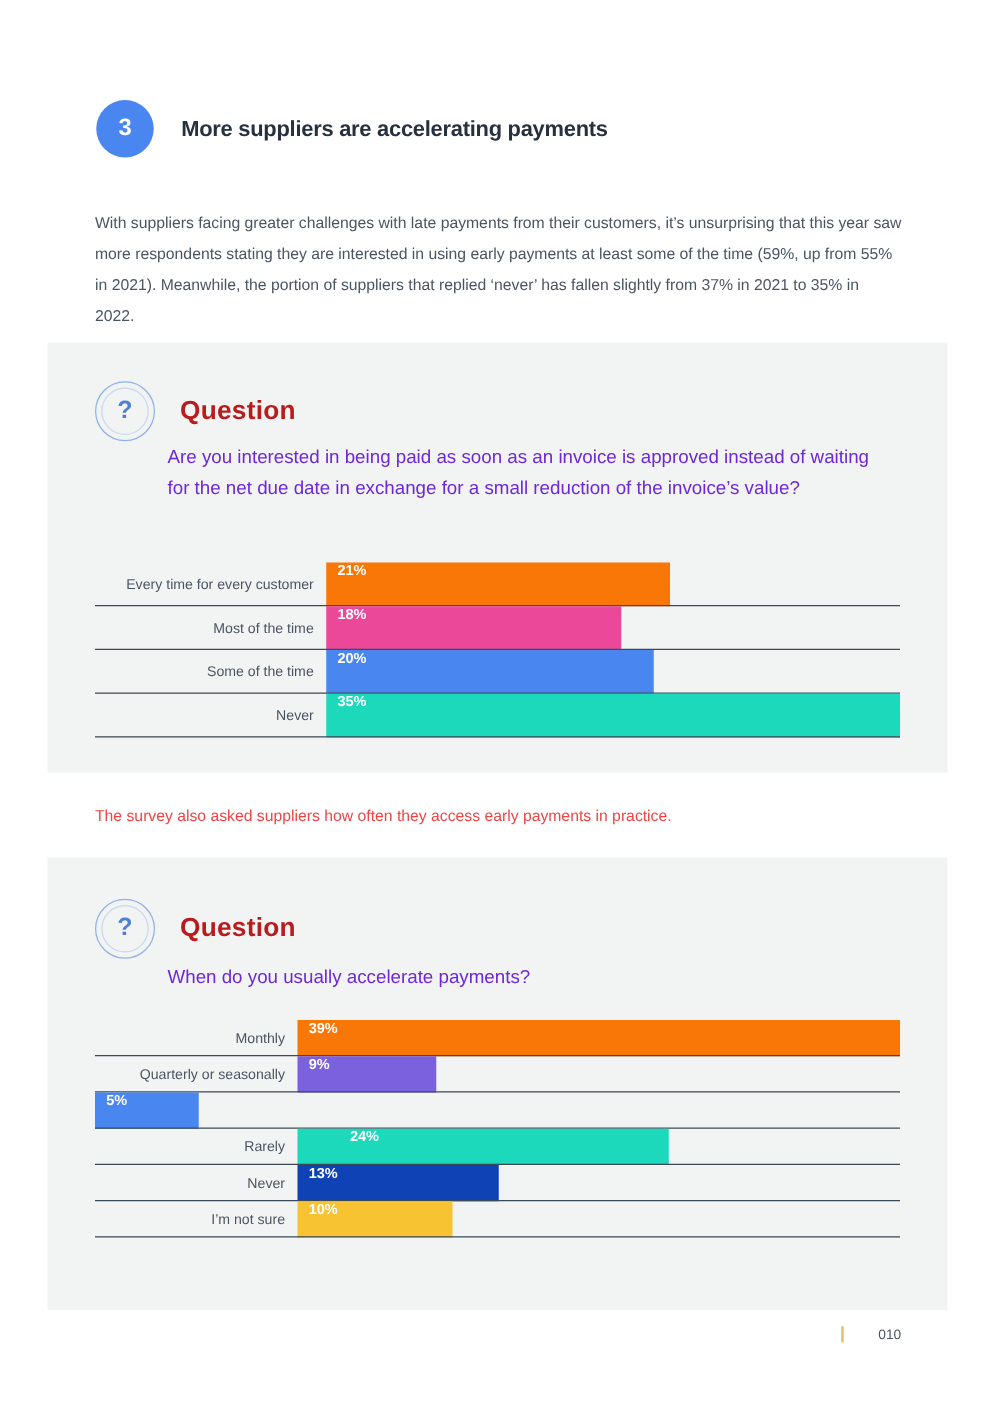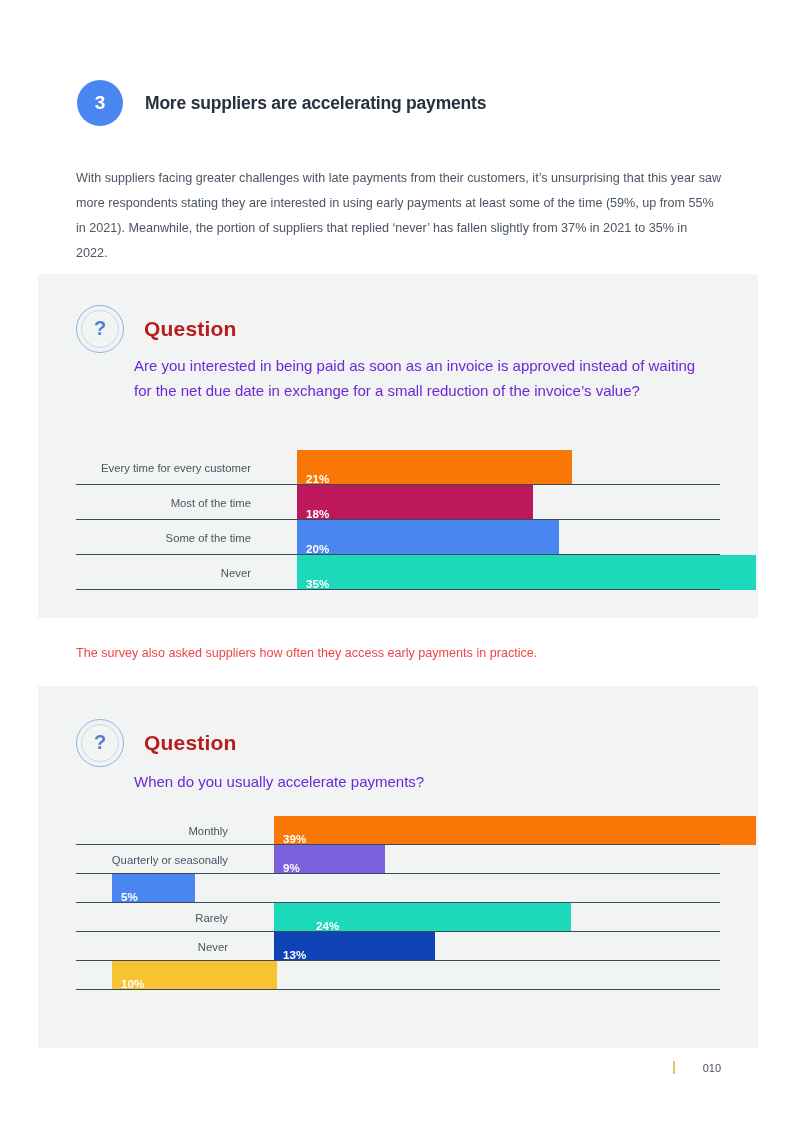--- a/index.html
+++ b/index.html
@@ -131,24 +131,23 @@
     box-sizing: border-box;
     flex: 0 0 auto;
   }
   .track {
     position: relative;
     flex: 1 1 auto;
   }
   .bar {
     height: 100%;
     display: flex;
-    align-items: flex-end;
+    align-items: flex-start;
     box-sizing: border-box;
     padding-left: 9px;
-    margin-left: 36px;
   }
   .bar-value {
     font-size: 11.6px;
     font-weight: bold;
     color: #ffffff;
   }
   .rule {
     position: absolute;
     left: 0;
     bottom: 0;
@@ -221,21 +220,21 @@
       <div class="track">
         <div class="bar" style="width: 60%; background: rgb(249, 119, 6);">
           <span class="bar-value">21%</span>
         </div>
       </div>
       <div class="rule"></div>
     </div>
     <div class="chart-row">
       <div class="row-label">Most of the time</div>
       <div class="track">
-        <div class="bar" style="width: 51.4286%; background: #be185d;">
+        <div class="bar" style="width: 51.4286%; background: #ec4899;">
           <span class="bar-value">18%</span>
         </div>
       </div>
       <div class="rule"></div>
     </div>
     <div class="chart-row">
       <div class="row-label">Some of the time</div>
       <div class="track">
         <div class="bar" style="width: 57.1429%; background: rgb(74, 134, 240);">
           <span class="bar-value">20%</span>
@@ -306,20 +305,21 @@
     <div class="chart-row">
       <div class="row-label">Never</div>
       <div class="track">
         <div class="bar" style="width: 33.3333%; background: rgb(15, 67, 181);">
           <span class="bar-value">13%</span>
         </div>
       </div>
       <div class="rule"></div>
     </div>
     <div class="chart-row">
+      <div class="row-label">I’m not sure</div>
       <div class="track">
         <div class="bar" style="width: 25.641%; background: rgb(248, 195, 50);">
           <span class="bar-value">10%</span>
         </div>
       </div>
       <div class="rule"></div>
     </div>
   </div>
 
 <div class="footer">

